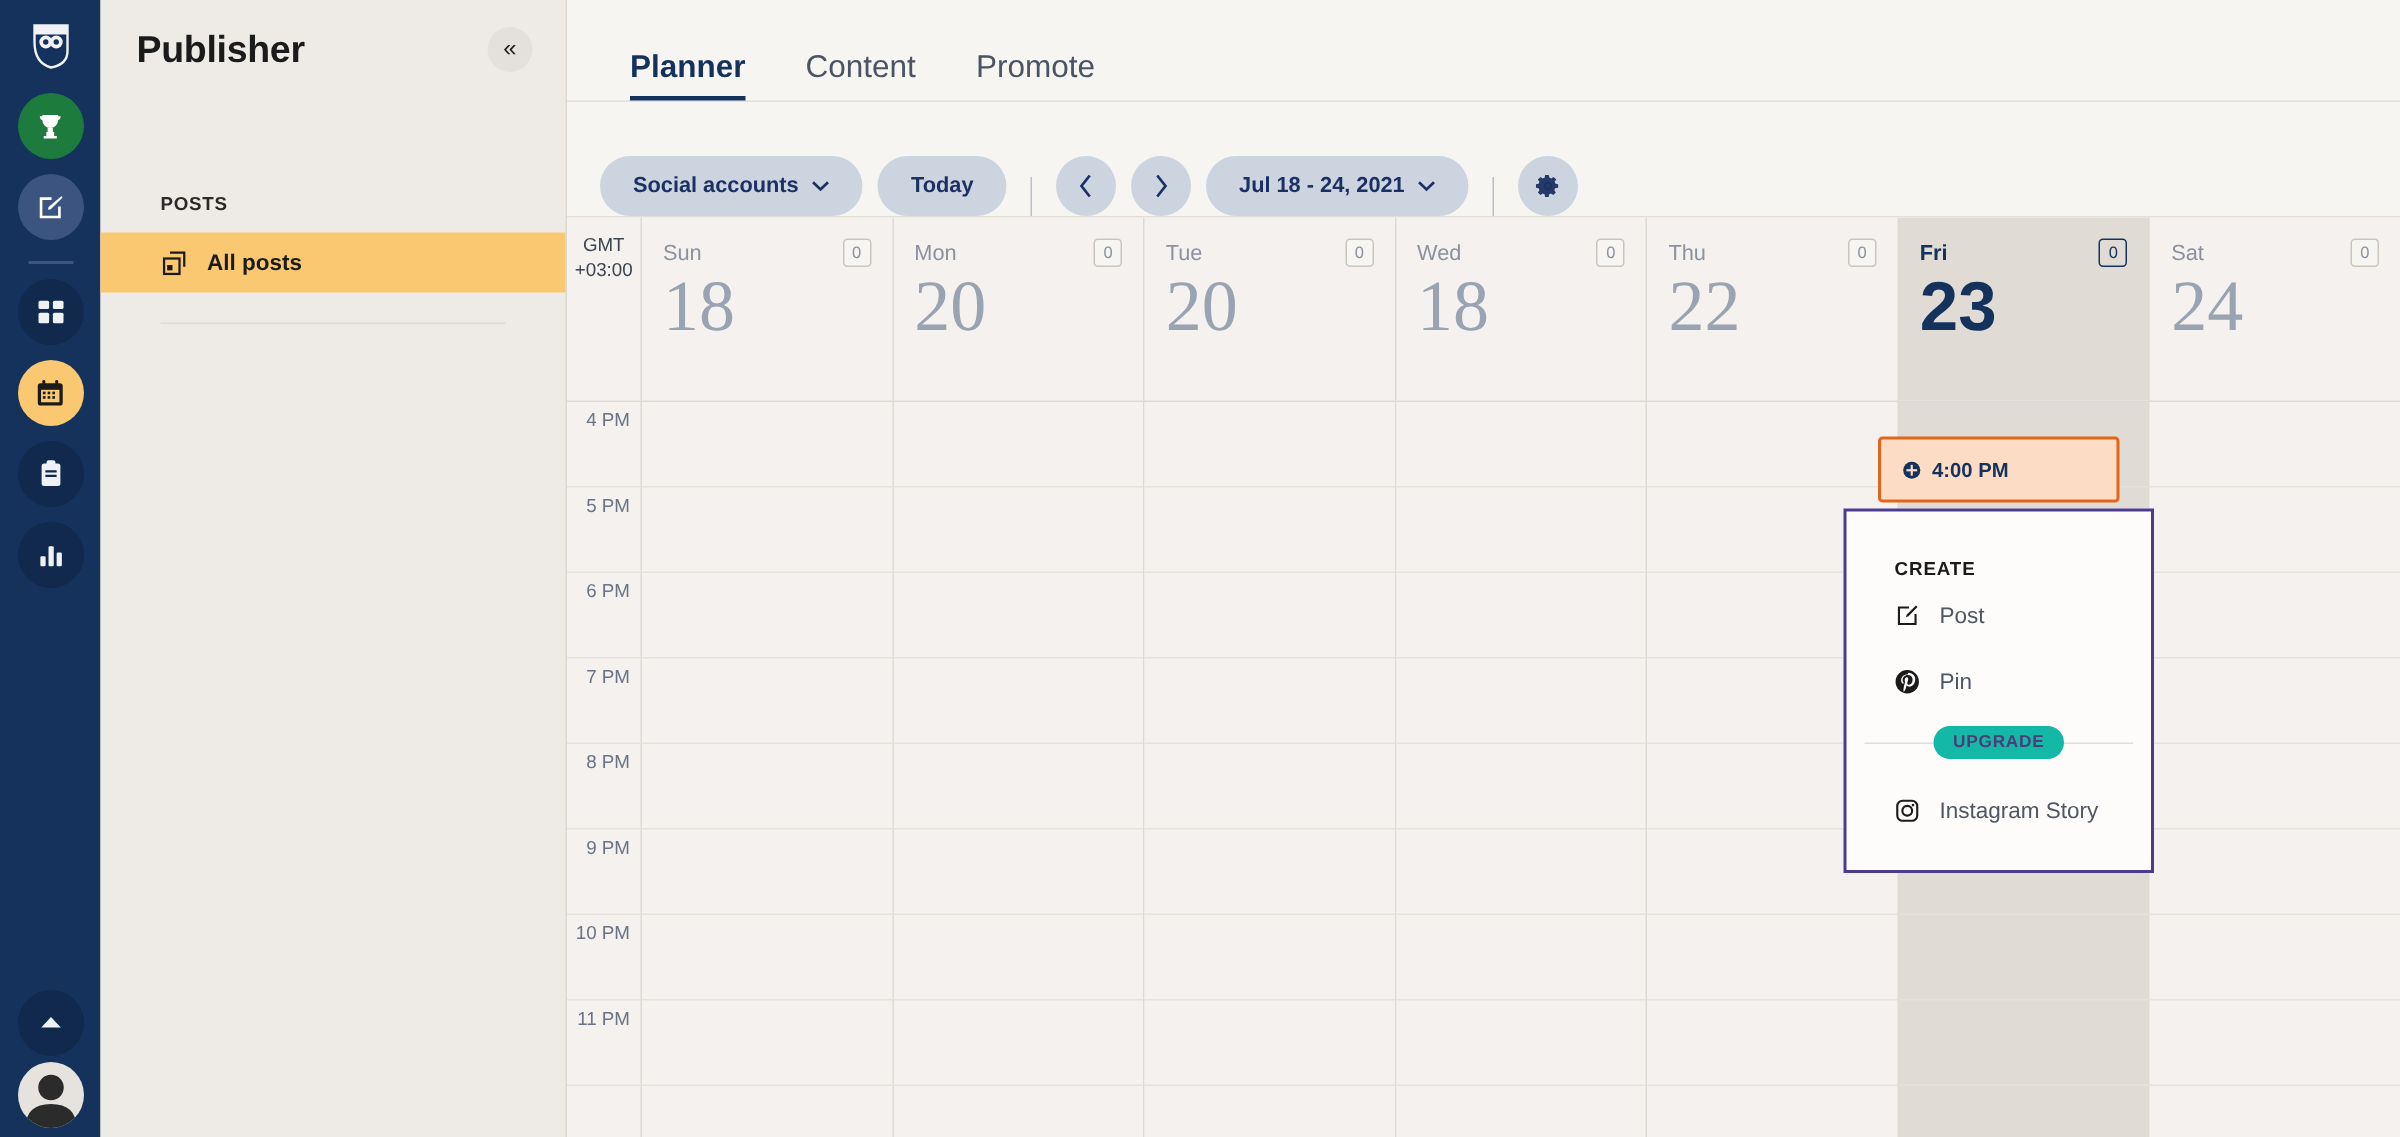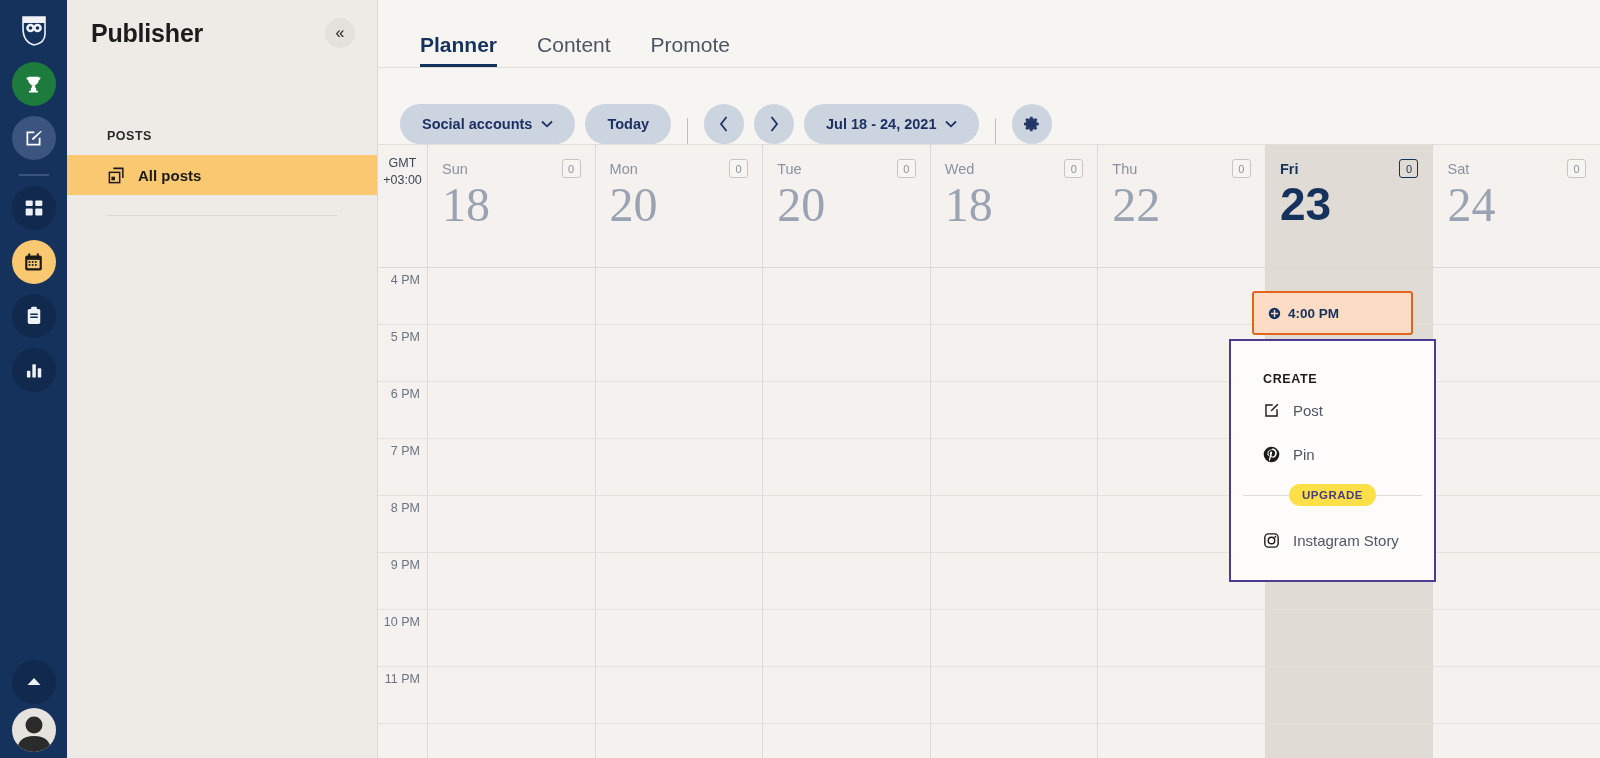--- a/index.html
+++ b/index.html
@@ -175,21 +175,21 @@
     display: flex; align-items: center; gap: 13px;
     padding-left: 32px; height: 40px; margin-top: 4px;
     font-size: 15px; color: #4f5763; cursor: pointer; text-align: center;
   }
   .pop-upgrade-row {
     display: flex; align-items: center; margin-top: 10px;
     padding: 0 12px;
   }
   .pop-line { flex: 1; height: 1px; background: #e0ddd8; }
   .upgrade-badge {
-    background: #fde047; color: #4a3d7a; border-radius: 11px;
+    background: #14b8a6; color: #4a3d7a; border-radius: 11px;
     font-size: 11.5px; font-weight: bold; letter-spacing: 0.5px;
     padding: 5px 13px;
   }
 
   svg { display: block; }
 </style>
 </head>
 <body>
 
 <div id="app">

